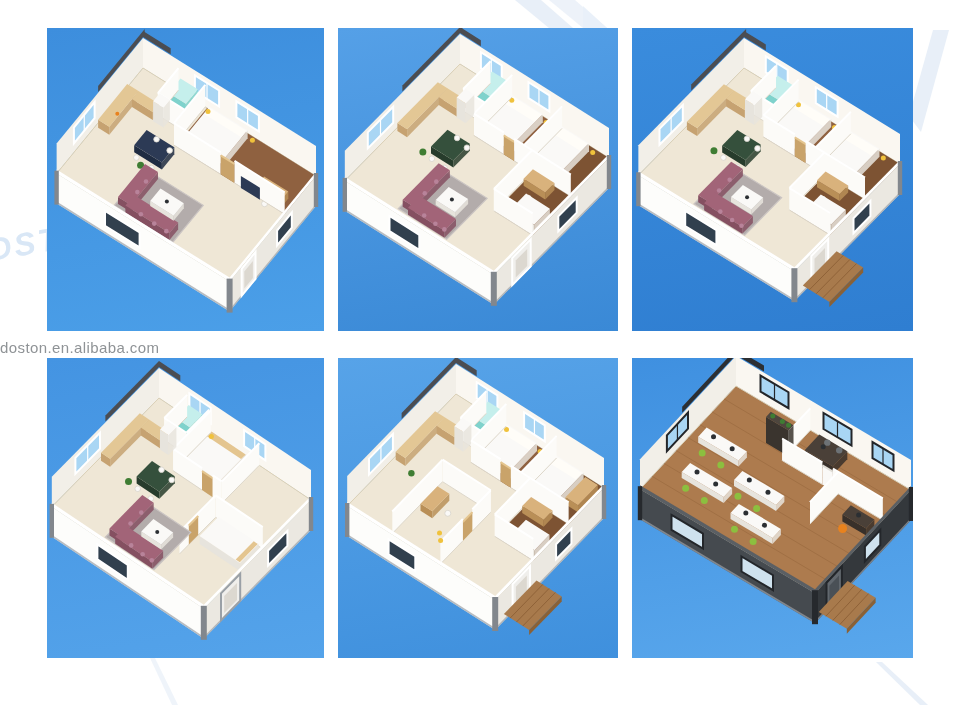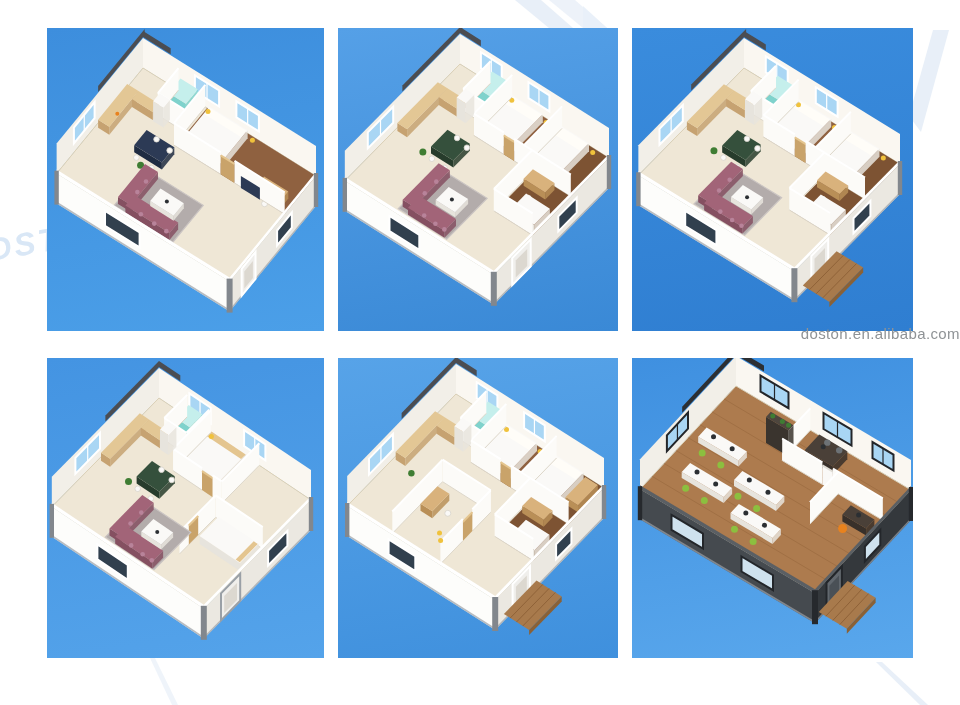--- a/index.html
+++ b/index.html
@@ -9,22 +9,22 @@
   .logo-letters{position:absolute;left:-12px;top:226px;z-index:0;font-weight:bold;font-style:italic;
           font-size:32px;letter-spacing:3px;transform:rotate(-10deg);user-select:none;}
   .panel{position:absolute;z-index:1;overflow:hidden;}
   .panel svg{display:block;width:100%;height:100%;}
   .p1{left:47px;top:28px;width:277px;height:303px;}
   .p2{left:338px;top:28px;width:280px;height:303px;}
   .p3{left:632px;top:28px;width:281px;height:303px;}
   .p4{left:47px;top:358px;width:277px;height:300px;}
   .p5{left:338px;top:358px;width:280px;height:300px;}
   .p6{left:632px;top:358px;width:281px;height:300px;}
-  .wm-text{position:absolute;left:0;right:0;top:324px;height:20px;line-height:20px;z-index:2;
-          text-align:right;font-size:15px;letter-spacing:.4px;}
+  .wm-text{position:absolute;left:0;right:0;top:338px;height:20px;line-height:20px;z-index:2;
+          text-align:left;font-size:15px;letter-spacing:.4px;}
 </style>
 </head>
 <body>
 
 <div class="canvas">
 
   <svg class="decor">
     <polygon class="wm-shape" points="515,0 541,0 573,28 549,28" fill="#e8eff8"></polygon>
     <polygon class="wm-shape" points="549,0 575,0 607,28 583,28" opacity="0.8" fill="#e8eff8"></polygon>
     <polygon class="wm-shape" points="583,6 607,28 583,28" opacity="0.9" fill="#e8eff8"></polygon>

